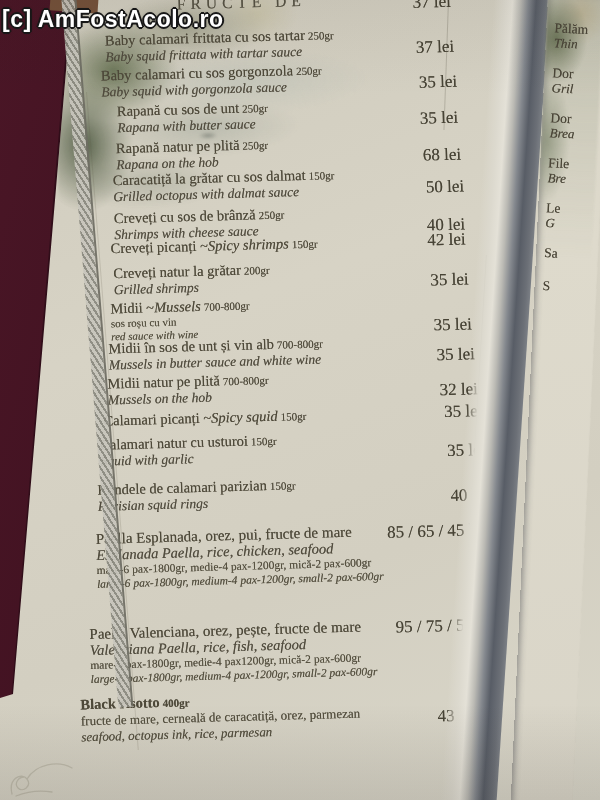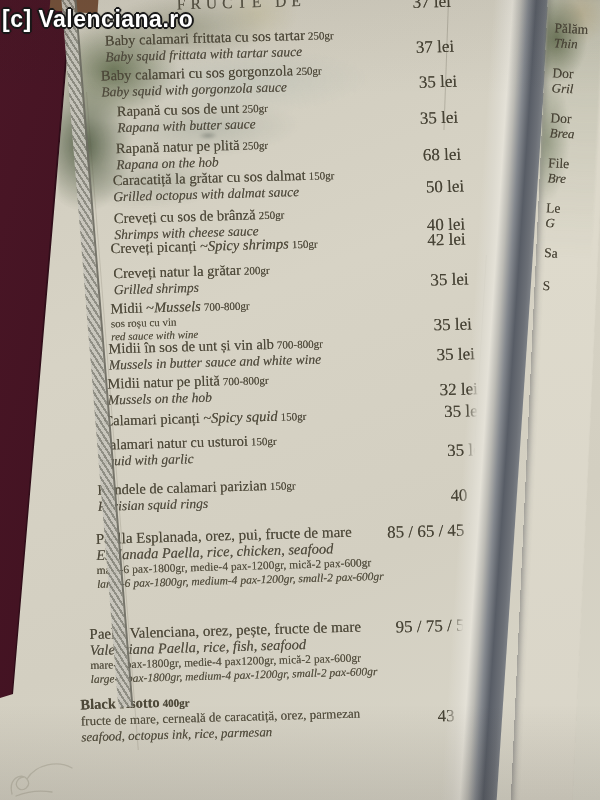--- a/index.html
+++ b/index.html
@@ -322,14 +322,14 @@
   </div>
         <div class="frag">
     <span class="ro">S</span>
 
   </div>
       </div>
   </div>
 
   <div class="vignette"></div>
 
-  <div class="watermark">[c] Valenciana.ro</div>
+  <div class="watermark">[c] AmFostAcolo.ro</div>
 </div>
 
 </body></html>

